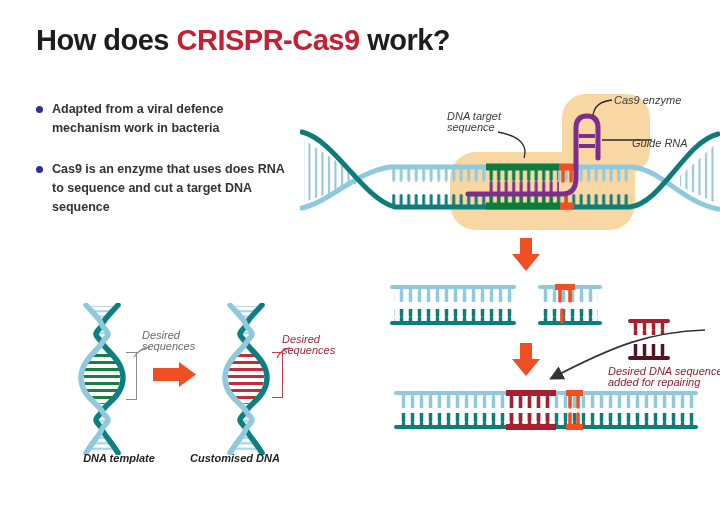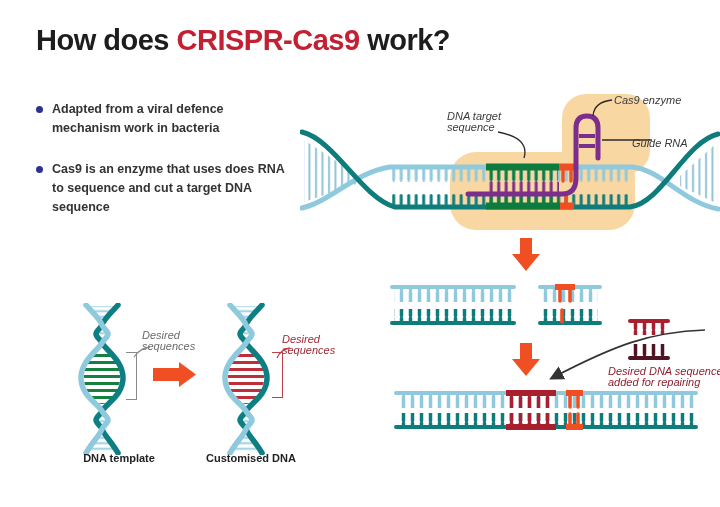--- a/index.html
+++ b/index.html
@@ -11,21 +11,21 @@
   h1.title .hl{color:#c22033;}
   .bullets{position:absolute;left:36px;top:100px;width:310px;}
   .bullet{display:flex;margin-bottom:22px;}
   .bullet .dot{flex:0 0 auto;width:7px;height:7px;border-radius:50%;background:#2e3192;
                margin:6px 9px 0 0;}
   .bullet .bl{font-size:12.5px;font-weight:bold;color:#333333;line-height:19px;}
   .note{position:absolute;font-style:italic;font-size:11px;line-height:11px;color:#3a3a3a;}
   .note.center{}
   .note.gray{color:#6a6a6a;}
   .note.red{color:#8e1f2e;}
-  .caption{position:absolute;font-size:11px;font-weight:bold;color:#222;text-align:center;}
+  .caption{position:absolute;font-size:11px;font-weight:bold;color:#222;text-align:center;font-style:italic;}
   .bracket{position:absolute;border-style:solid;border-color:#8a8a8a;border-width:1.5px 1.5px 1.5px 0;}
   .bracket.red{border-color:#bf3f4a;}
   svg{display:block;}
 </style>
 </head>
 <body>
 
 <div class="page">
 
   <svg width="0" height="0" style="position:absolute" aria-hidden="true">
@@ -245,15 +245,15 @@
   <div class="note center" style="left:282px;top:334px;width:56px;color:#9c2633;">
     <div>Desired</div>
     <div>sequences</div>
   </div>
   <svg class="abs" style="left:276px;top:347px;" width="16" height="12" viewBox="0 0 16 12">
     <path d="M 14,1 Q 5,2 1,11" fill="none" stroke="#bf3f4a" stroke-width="1.3"></path>
   </svg>
   <div class="bracket red" style="left:272px;top:352px;width:10px;height:44px;"></div>
 
   <div class="caption" style="left:64px;top:452px;width:110px;">DNA template</div>
-  <div class="caption" style="left:196px;top:452px;width:110px;">Customised DNA</div>
+  <div class="caption" style="left:180px;top:452px;width:110px;">Customised DNA</div>
 
 </div>
 
 </body></html>

